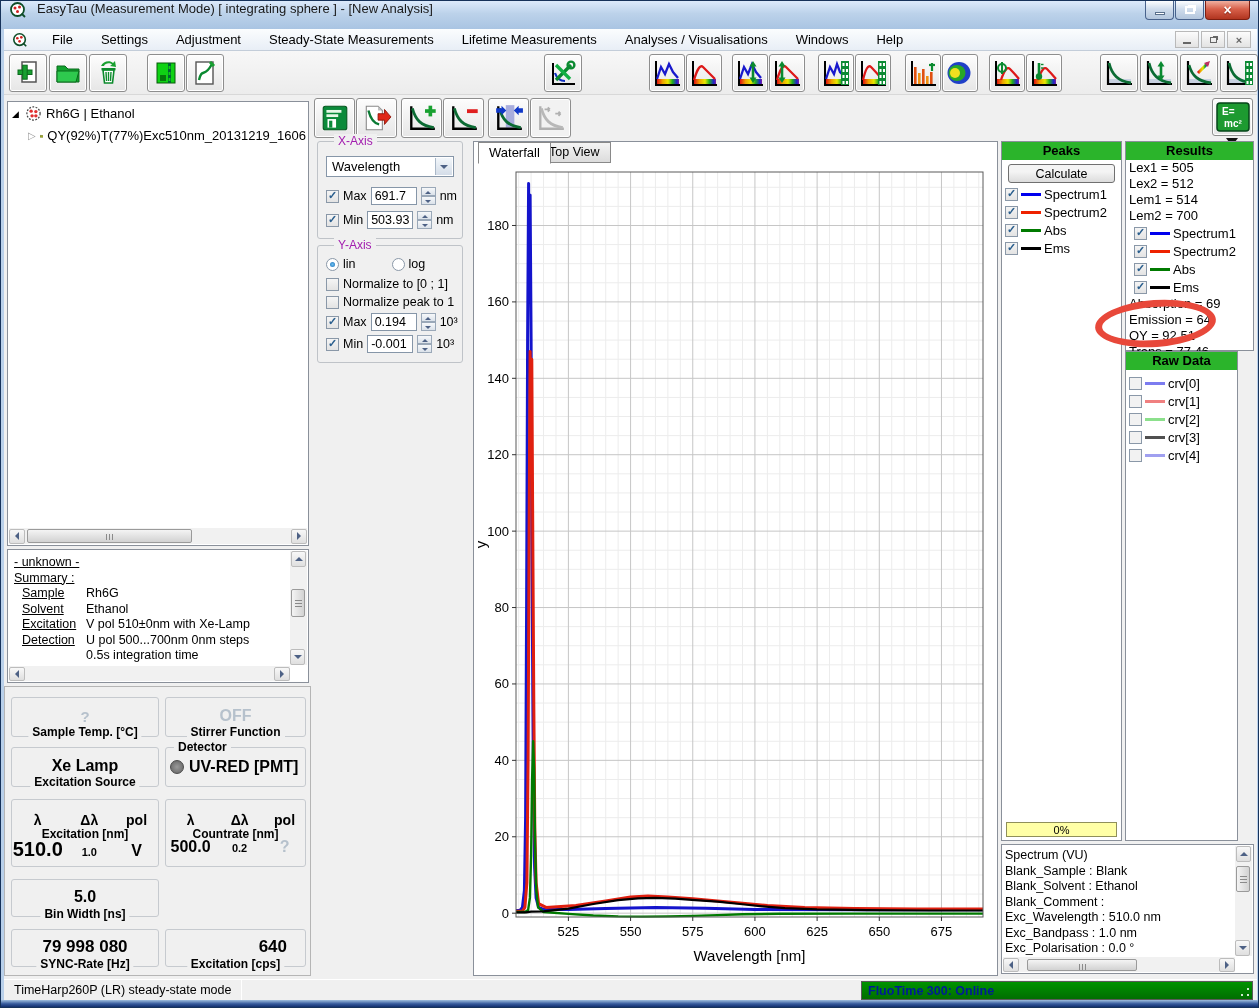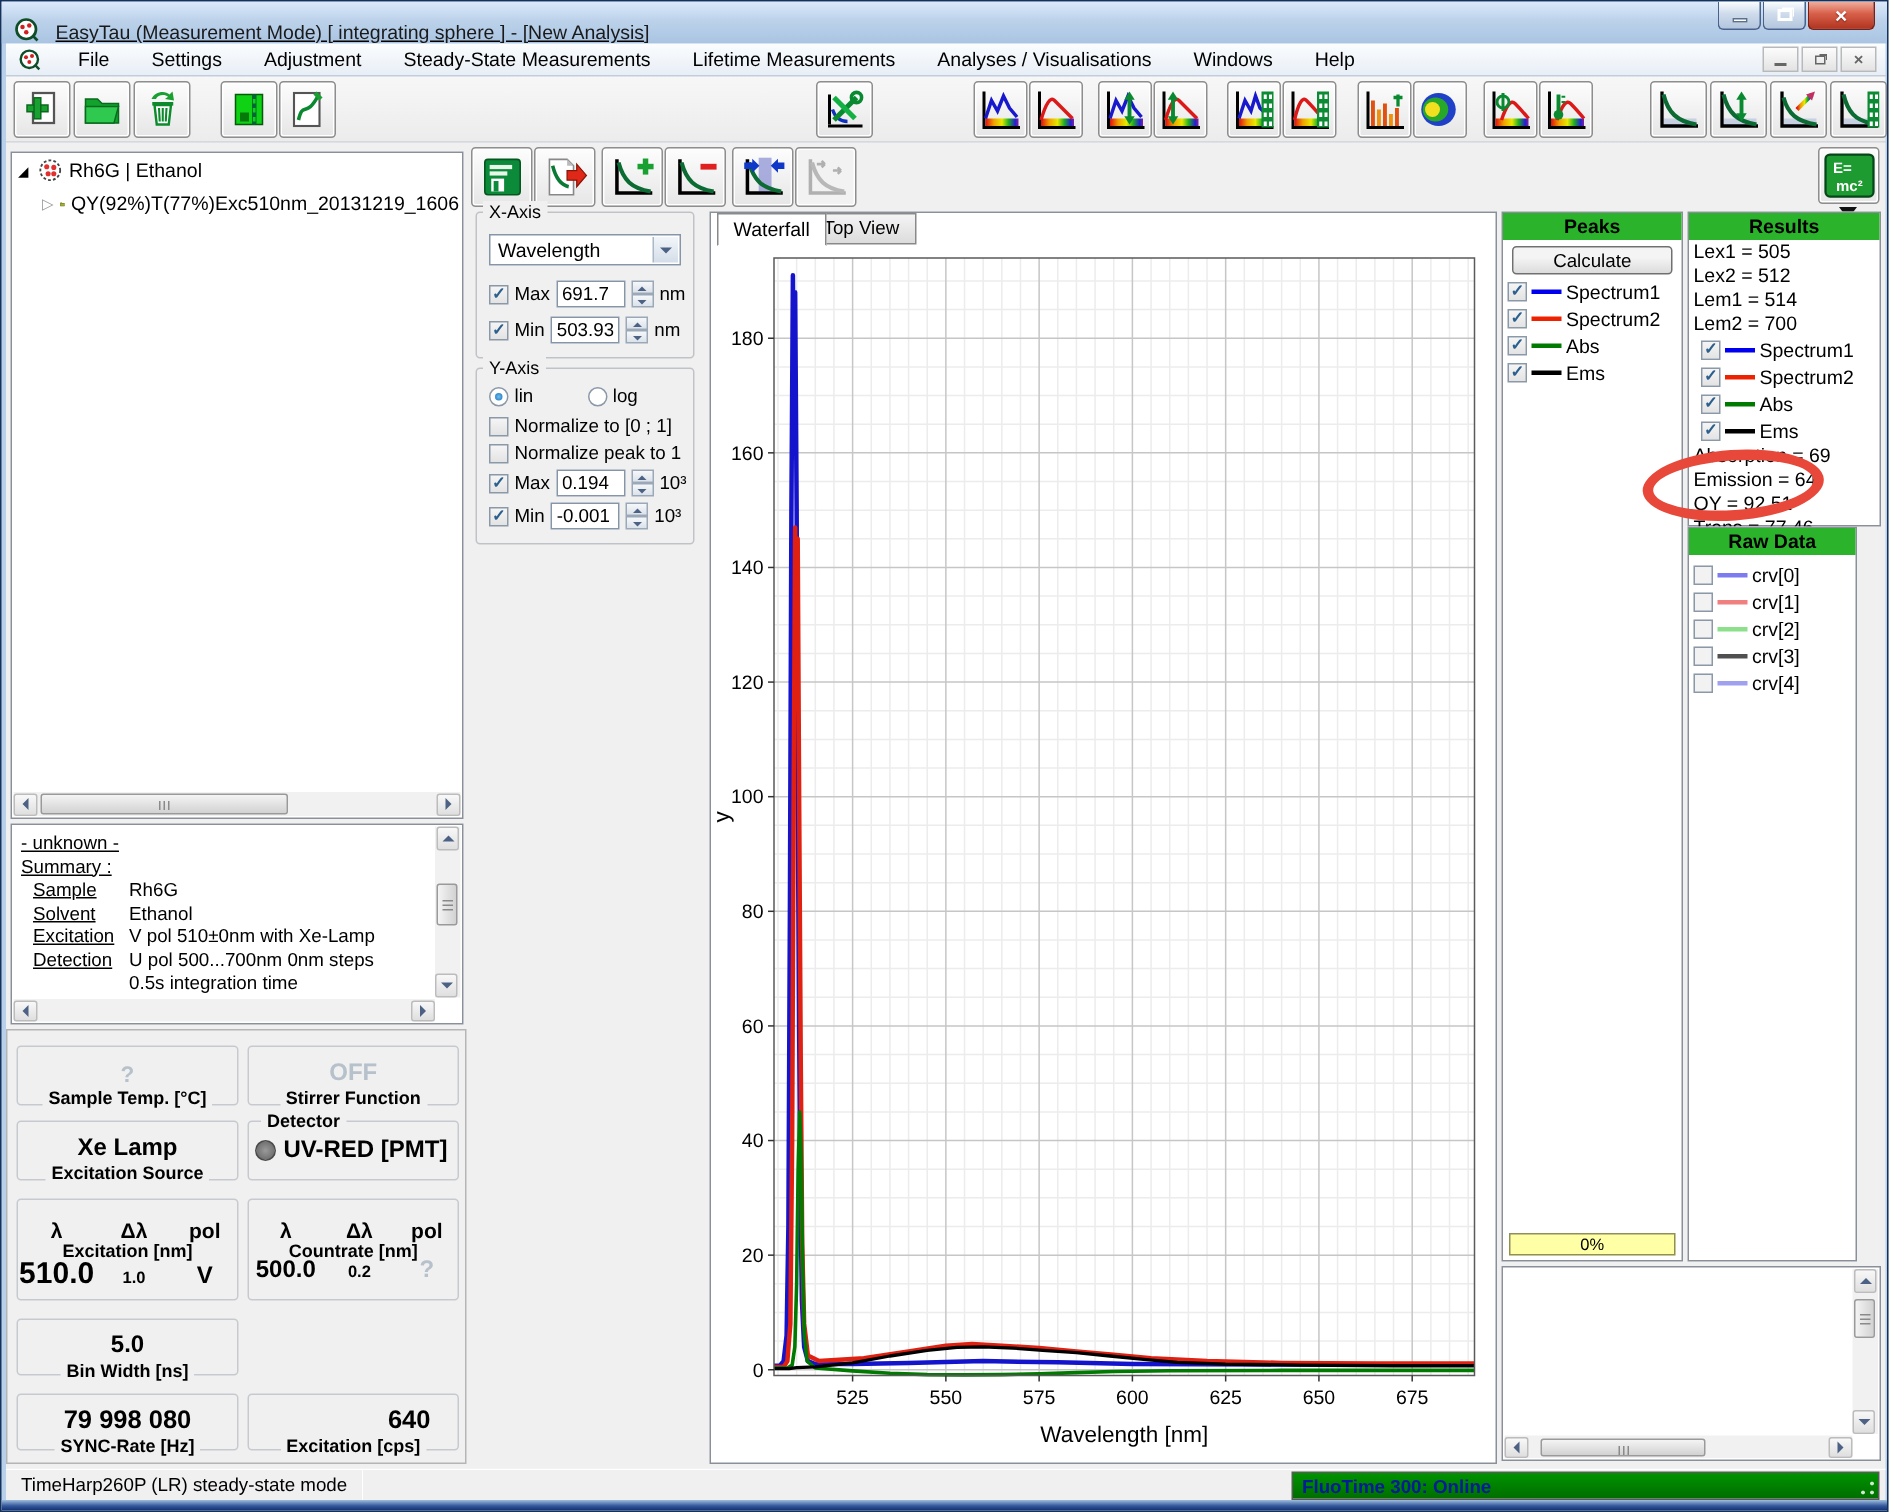--- a/index.html
+++ b/index.html
@@ -3,21 +3,21 @@
 <meta charset="utf-8">
 <style>
   * { margin:0; padding:0; box-sizing:border-box; }
   html,body { background:#888; }
   body { font-family:"Liberation Sans", sans-serif; }
   #app { position:relative; width:1259px; height:1008px; background:#b9d0ea;
          border:1px solid #16325a; overflow:hidden; font-size:13px; color:#000; }
 
   
   .titlebar { position:absolute; left:0; top:0; width:100%; height:28px;
-    background:linear-gradient(#dceafb,#bcd2ea 45%,#a9c4e2); display:flex; align-items:flex-end;text-decoration:underline; }
+    background:linear-gradient(#dceafb,#bcd2ea 45%,#a9c4e2); display:flex; align-items:flex-start; }
   .titlebar .title { margin-left:10px; font-size:13px; color:#1a1a1a; }
   .app-logo { width:18px; height:18px; margin-left:8px; }
   .winbtns { position:absolute; right:8px; top:0; display:flex; }
   .winbtn { width:29px; height:19px; border:1px solid #48628c; border-top:none;
     border-radius:0 0 4px 4px; background:linear-gradient(#fdfeff,#cfdcec 45%,#b3c6dd);
     display:flex; align-items:center; justify-content:center; margin-left:1px; }
   .winbtn.close { width:45px; background:linear-gradient(#f0b0a0,#d8604a 45%,#b13520); border-color:#7e1e10;
     color:#fff; font-weight:bold; font-size:14px; text-shadow:0 1px 1px #7e1e10; }
   .glyph-min { width:10px; height:3px; background:#fff; border:1px solid #5a708c; margin-top:6px; }
   .glyph-restore { width:10px; height:8px; border:2px solid #fff; box-shadow:2px -2px 0 -1px #fff; }
@@ -84,21 +84,21 @@
   .sum-row { line-height:15.5px; white-space:nowrap; }
   .sum-row.ind { padding-left:8px; }
   .sum-label { display:inline-block; width:64px;text-decoration:underline; }
   .sum-label.wide { width:auto; }
 
   
   .gbox { position:absolute; border:1px solid #c6cacf; border-radius:3px; background:#f0f0f0; }
   .gbox-title { position:absolute; top:-8px; background:#f0f0f0; padding:0 4px; font-size:12px; font-weight:bold;
     white-space:nowrap; }
   .gbox-title.center { left:50%; transform:translateX(-50%);margin-top:35px; }
-  .gbox-title.left { left:4px; font-weight:normal; color:#000000; }
+  .gbox-title.left { left:16px; font-weight:normal; color:#a21caf; }
   .gval { position:absolute; left:0; right:0; text-align:center; font-weight:bold; }
   .gray-val { color:#b6c1cc; }
 
   
   .combo { position:absolute; left:8px; right:8px; top:14px; height:21px; border:1px solid #8696a8; background:#fff;
     display:flex; align-items:center; padding-left:5px; font-size:13px; }
   .combo-btn { position:absolute; right:1px; top:1px; bottom:1px; width:17px;
     background:linear-gradient(#f2f6fa,#d4dde8); border-left:1px solid #aab8c8; }
   .axis-row { position:absolute; left:8px; right:4px; height:20px; display:flex; align-items:center; gap:4px; font-size:12.5px; }
   .cb { width:13px; height:13px; border:1px solid #8a98a8; background:linear-gradient(#f5f5f5,#e3e3e3);
@@ -923,20 +923,30 @@
         <span>crv[3]</span>
       </div>
       <div class="legend-row">
         <span class="cb raw"></span>
         <span class="swatch" style="background: rgb(160, 160, 240);"></span>
         <span>crv[4]</span>
       </div>
     </div>
 
     <div class="info-panel panel-white">
+      <div class="info-body">
+        <div>Spectrum (VU)</div>
+        <div>Blank_Sample : Blank</div>
+        <div>Blank_Solvent : Ethanol</div>
+        <div>Blank_Comment :</div>
+        <div>Exc_Wavelength : 510.0 nm</div>
+        <div>Exc_Bandpass : 1.0 nm</div>
+        <div>Exc_Polarisation : 0.0 °</div>
+
+      </div>
       <div class="vscroll" style="right:1px;top:1px;bottom:17px">
         <div class="sb-btn">
             <span class="tri up"></span>
           </div>
         <div style="position:relative;height:60px">
             <div class="sb-thumb-v" style="top:4px;height:26px"></div>
           </div>
         <div class="sb-btn" style="position:absolute;bottom:0;left:0">
             <span class="tri down"></span>
           </div>

